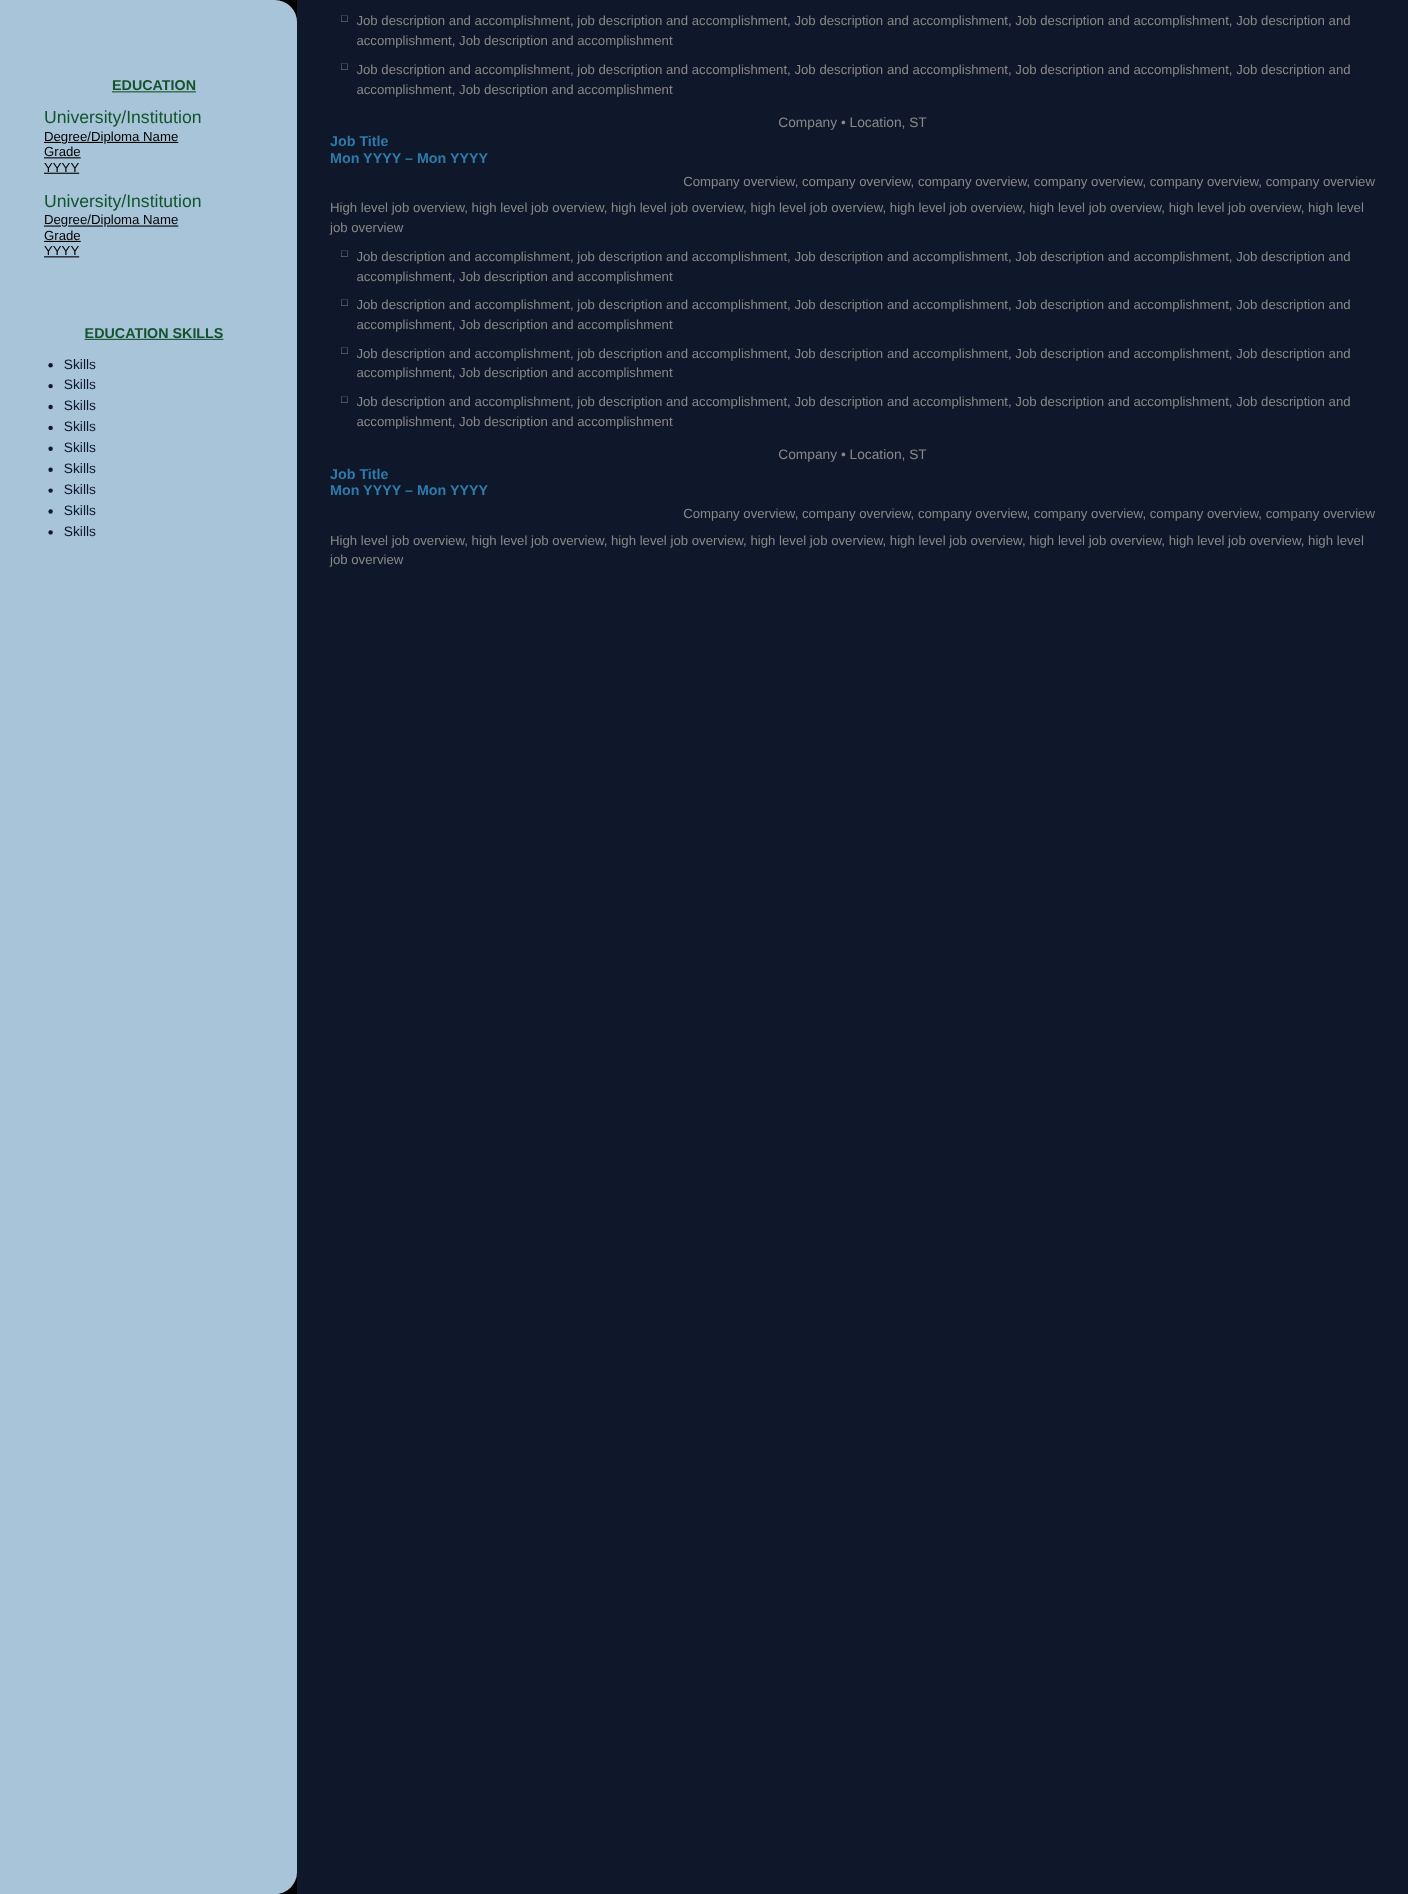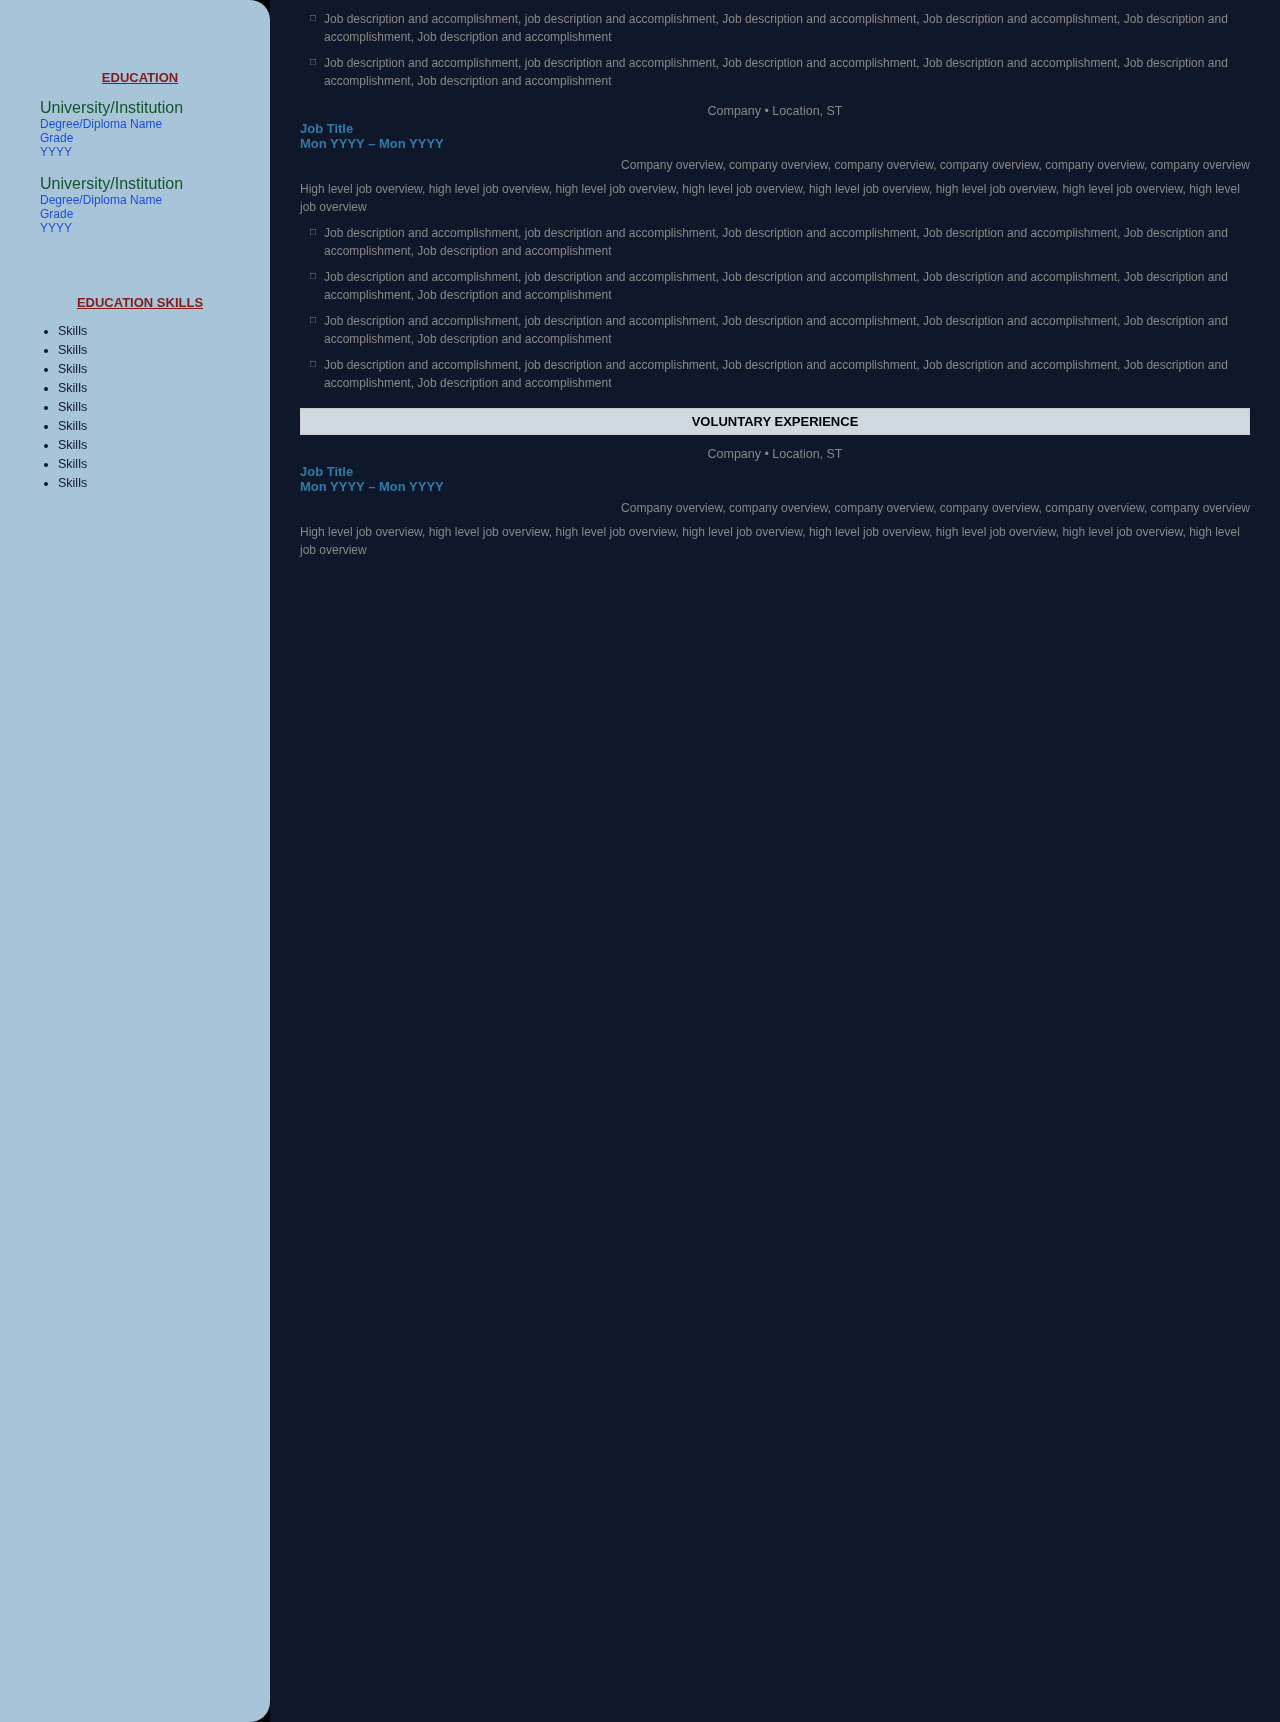--- a/index.html
+++ b/index.html
@@ -35,42 +35,43 @@
 
     .sidebar-section {
       margin-bottom: 30px;
     }
 
     .sidebar-heading {
       font-size: 13px;
       font-weight: bold;
       text-decoration: underline;
       text-align: center;
-      color: #7f1d1d;
+      color: #14532d;
       margin-bottom: 14px;
       margin-top: 60px;
     }
 
     .sidebar-heading.first {
       margin-top: 50px;
     }
 
     .edu-entry {
       margin-bottom: 16px;
     }
 
     .edu-institution {
       font-size: 16px;
       font-weight: normal;
       color: #14532d;
     }
 
     .edu-detail {
       font-size: 12px;
-      color: #1d4ed8;
+      color: #000000;
+      text-decoration: underline;
     }
 
     .skills-list {
       list-style: disc;
       padding-left: 18px;
       margin-top: 6px;
     }
 
     .skills-list li {
       font-size: 12.5px;
@@ -219,23 +220,20 @@
     </div>
     <div class="company-overview">Company overview, company overview, company overview, company overview, company overview, company overview</div>
     <div class="high-level">High level job overview, high level job overview, high level job overview, high level job overview, high level job overview, high level job overview, high level job overview, high level job overview</div>
     <ul class="bullet-list">
       <li>Job description and accomplishment, job description and accomplishment, Job description and accomplishment, Job description and accomplishment, Job description and accomplishment, Job description and accomplishment</li>
       <li>Job description and accomplishment, job description and accomplishment, Job description and accomplishment, Job description and accomplishment, Job description and accomplishment, Job description and accomplishment</li>
       <li>Job description and accomplishment, job description and accomplishment, Job description and accomplishment, Job description and accomplishment, Job description and accomplishment, Job description and accomplishment</li>
       <li>Job description and accomplishment, job description and accomplishment, Job description and accomplishment, Job description and accomplishment, Job description and accomplishment, Job description and accomplishment</li>
     </ul>
 
-    <div class="section-divider">
-      <span>VOLUNTARY EXPERIENCE</span>
-    </div>
 
     <div class="company-location">Company • Location, ST</div>
     <div class="job-title-row">
       <span class="job-title">Job Title</span>
       <span class="job-date">Mon YYYY – Mon YYYY</span>
     </div>
     <div class="company-overview">Company overview, company overview, company overview, company overview, company overview, company overview</div>
     <div class="high-level">High level job overview, high level job overview, high level job overview, high level job overview, high level job overview, high level job overview, high level job overview, high level job overview</div>
 
   </div>

